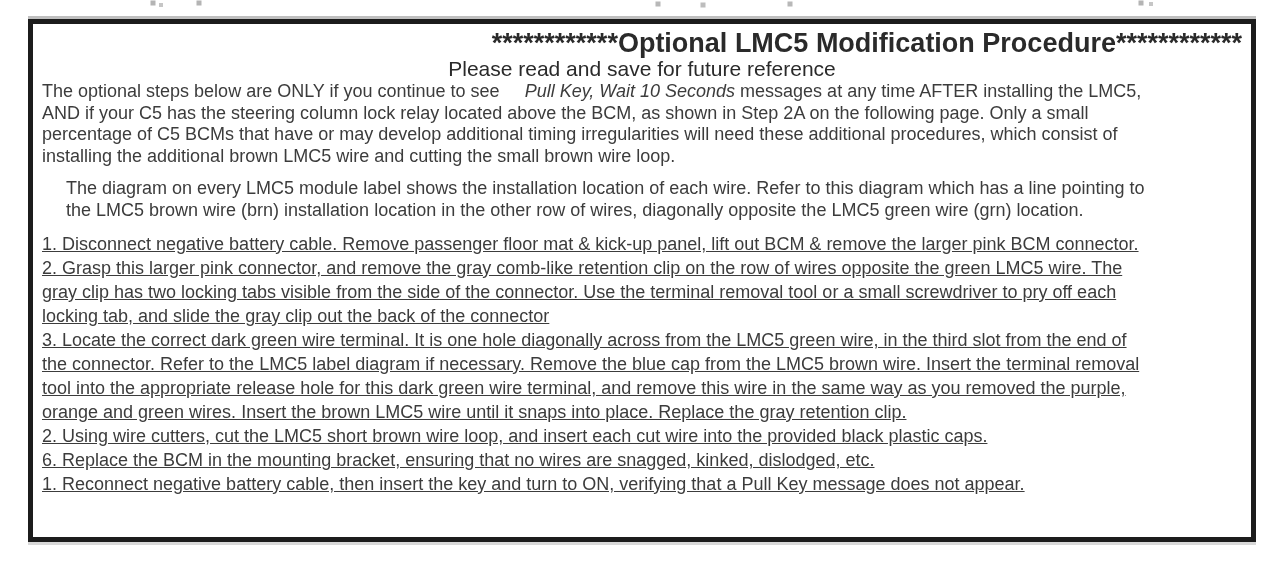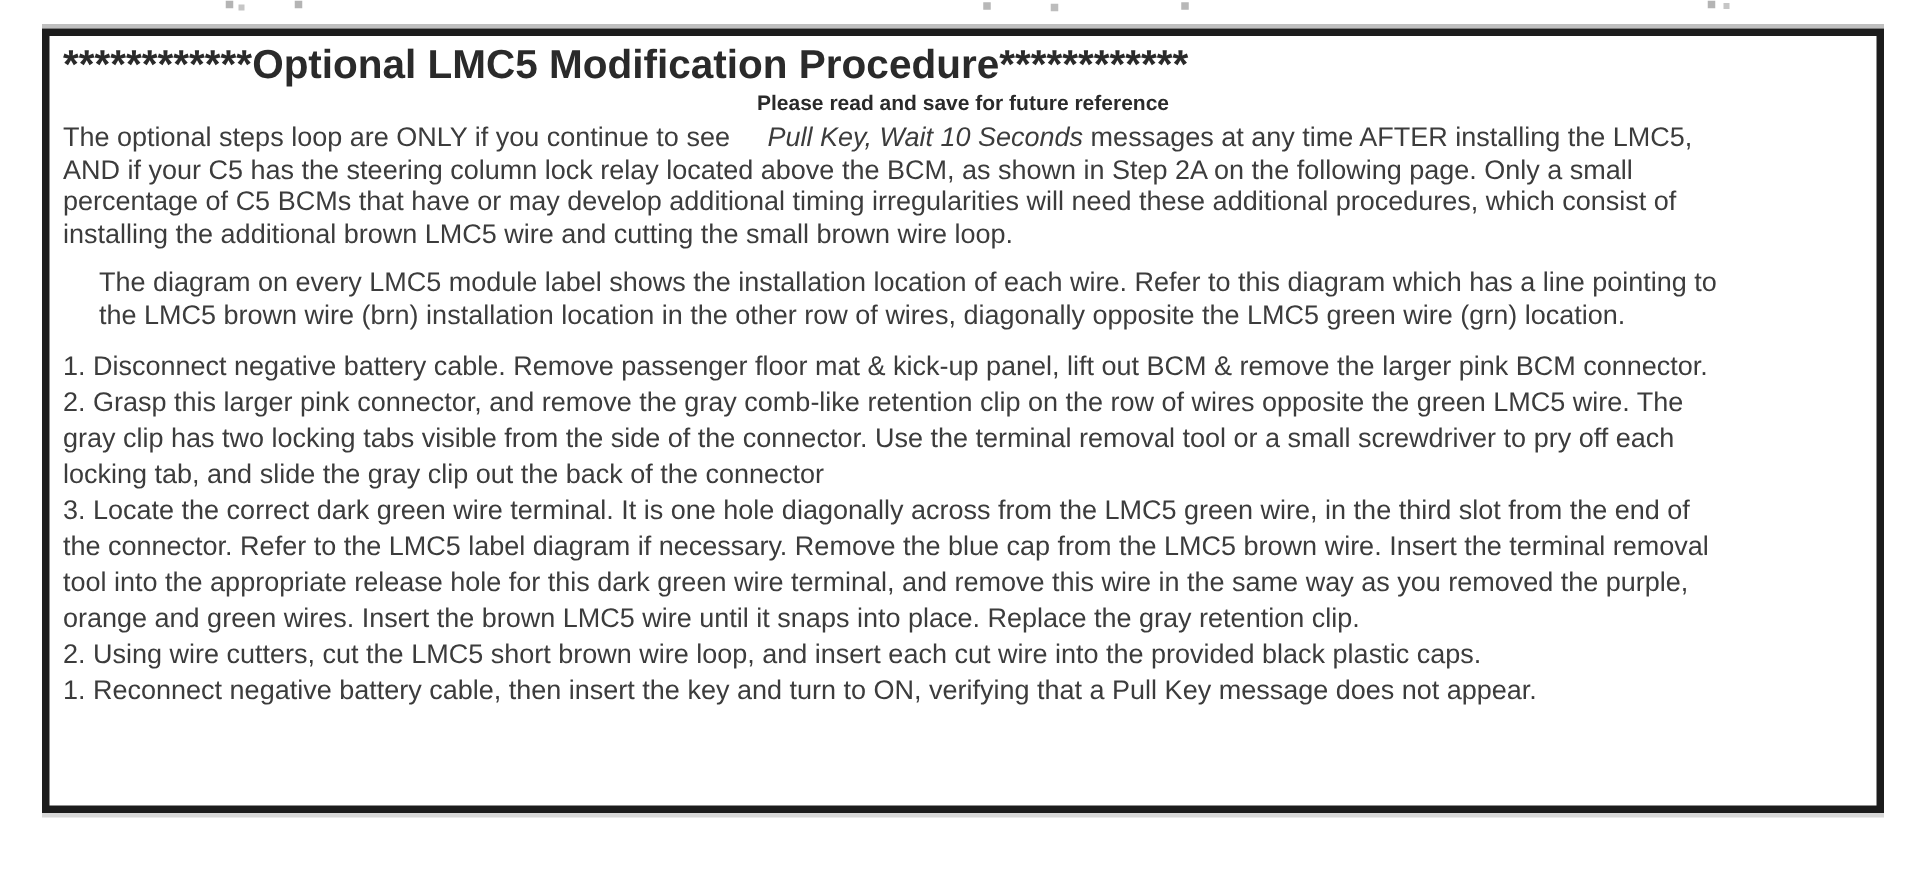--- a/index.html
+++ b/index.html
@@ -38,32 +38,32 @@
     top: 19px;
     width: 1228px;
     height: 523px;
     box-sizing: border-box;
     border: 5px solid #1c1c1c;
     box-shadow: 0 -3px 0 #bfbfbf, 0 3px 0 #d8d8d8;
     padding: 1px 9px 0 9px;
     background: #ffffff;
   }
   .title {
-    text-align: left;
+    text-align: right;
     font-weight: bold;
     font-size: 27px;
     line-height: 32px;
     color: #2a2a2a;
     margin-top: 2px;
     white-space: nowrap;
   }
   .subtitle {
     text-align: center;
-    font-weight: bold;
-    font-size: 14px;
+    font-weight: normal;
+    font-size: 21px;
     line-height: 19px;
     color: #2a2a2a;
   }
   .para {
     margin: 3px 0 0 0;
     font-size: 18px;
     line-height: 21.5px;
     color: #3c3c3c;
     white-space: pre-line;
   }
@@ -76,41 +76,43 @@
     margin-left: 20px;
   }
   .steps {
     margin-top: 11px;
     font-size: 18px;
     line-height: 24px;
     color: #3c3c3c;
   }
   .step {
     white-space: pre-line;
+    text-decoration: underline;
   }
 </style>
 </head>
 <body>
 
 <div class="artifacts"></div>
 
 <div class="doc-box">
   <div class="title">************Optional LMC5 Modification Procedure************</div>
   <div class="subtitle">Please read and save for future reference</div>
-  <p class="para intro"><span>The optional steps loop are ONLY if you continue to see </span><span class="it">Pull Key, Wait 10 Seconds</span><span> messages at any time AFTER installing the LMC5,
+  <p class="para intro"><span>The optional steps below are ONLY if you continue to see </span><span class="it">Pull Key, Wait 10 Seconds</span><span> messages at any time AFTER installing the LMC5,
 AND if your C5 has the steering column lock relay located above the BCM, as shown in Step 2A on the following page. Only a small
 percentage of C5 BCMs that have or may develop additional timing irregularities will need these additional procedures, which consist of
 installing the additional brown LMC5 wire and cutting the small brown wire loop.</span></p>
   <p class="para note">The diagram on every LMC5 module label shows the installation location of each wire. Refer to this diagram which has a line pointing to
 the LMC5 brown wire (brn) installation location in the other row of wires, diagonally opposite the LMC5 green wire (grn) location.</p>
   <div class="steps">
     <div class="step">1. Disconnect negative battery cable. Remove passenger floor mat &amp; kick-up panel, lift out BCM &amp; remove the larger pink BCM connector.</div>
     <div class="step">2. Grasp this larger pink connector, and remove the gray comb-like retention clip on the row of wires opposite the green LMC5 wire. The
 gray clip has two locking tabs visible from the side of the connector. Use the terminal removal tool or a small screwdriver to pry off each
 locking tab, and slide the gray clip out the back of the connector</div>
     <div class="step">3. Locate the correct dark green wire terminal. It is one hole diagonally across from the LMC5 green wire, in the third slot from the end of
 the connector. Refer to the LMC5 label diagram if necessary. Remove the blue cap from the LMC5 brown wire. Insert the terminal removal
 tool into the appropriate release hole for this dark green wire terminal, and remove this wire in the same way as you removed the purple,
 orange and green wires. Insert the brown LMC5 wire until it snaps into place. Replace the gray retention clip.</div>
     <div class="step">2. Using wire cutters, cut the LMC5 short brown wire loop, and insert each cut wire into the provided black plastic caps.</div>
+    <div class="step">6. Replace the BCM in the mounting bracket, ensuring that no wires are snagged, kinked, dislodged, etc.</div>
     <div class="step">1. Reconnect negative battery cable, then insert the key and turn to ON, verifying that a Pull Key message does not appear.</div>
   </div>
 </div>
 
 </body></html>

